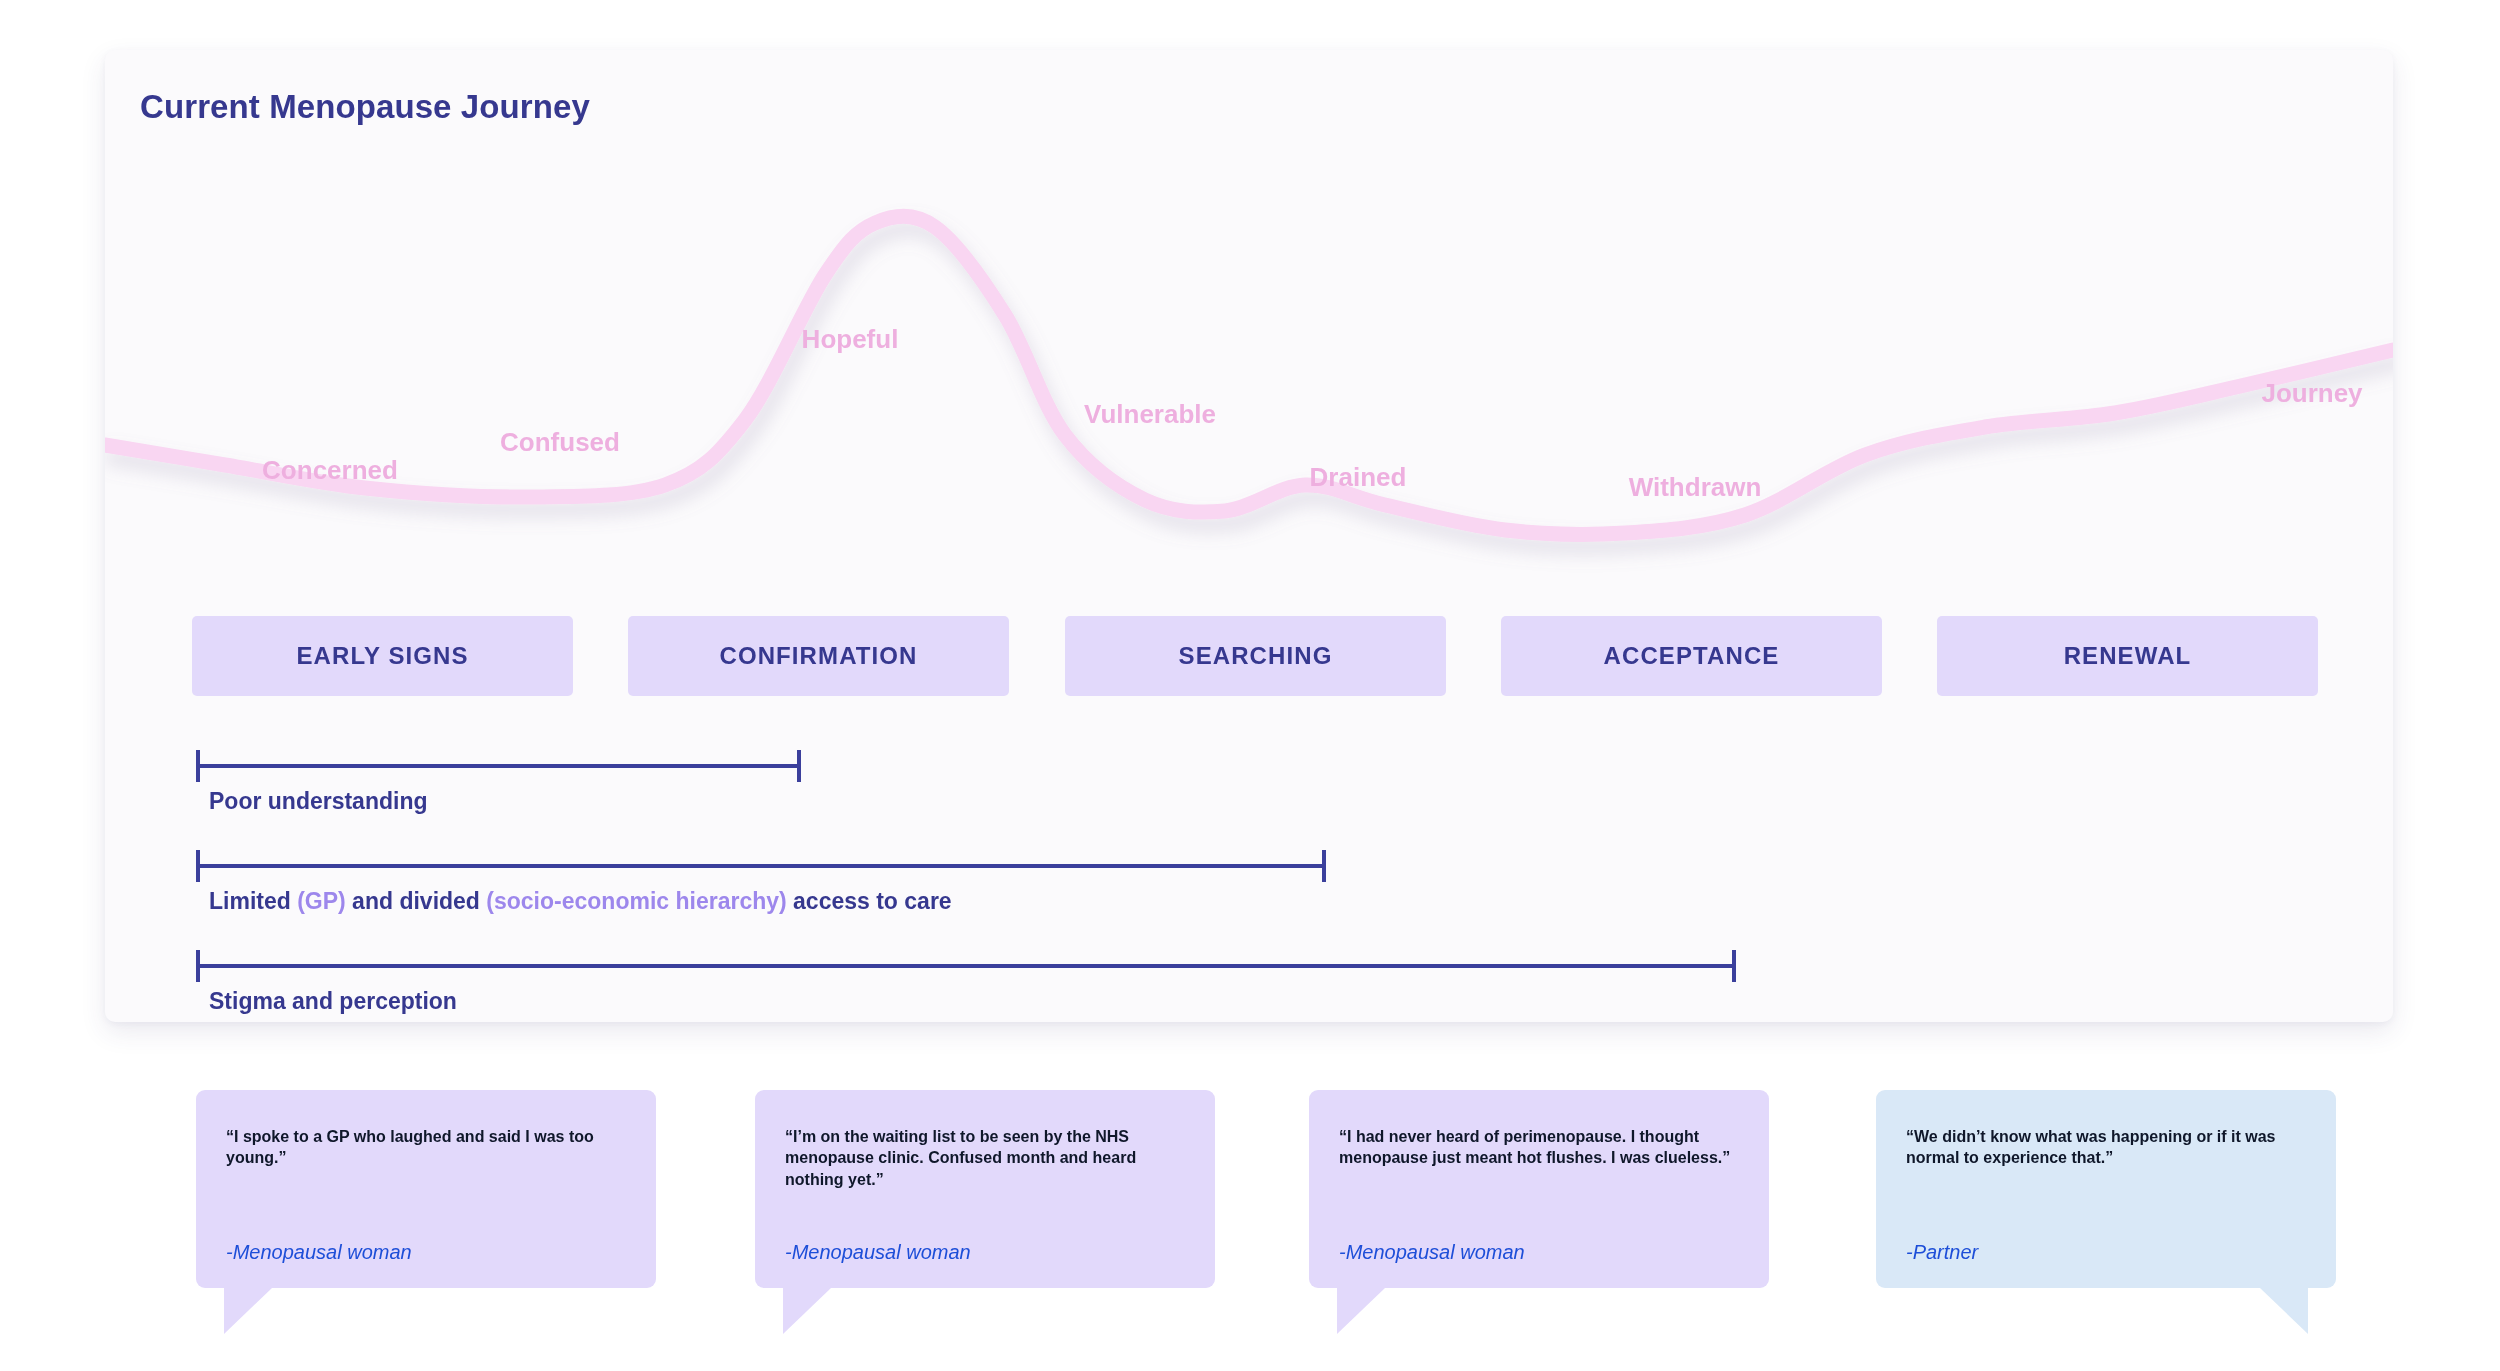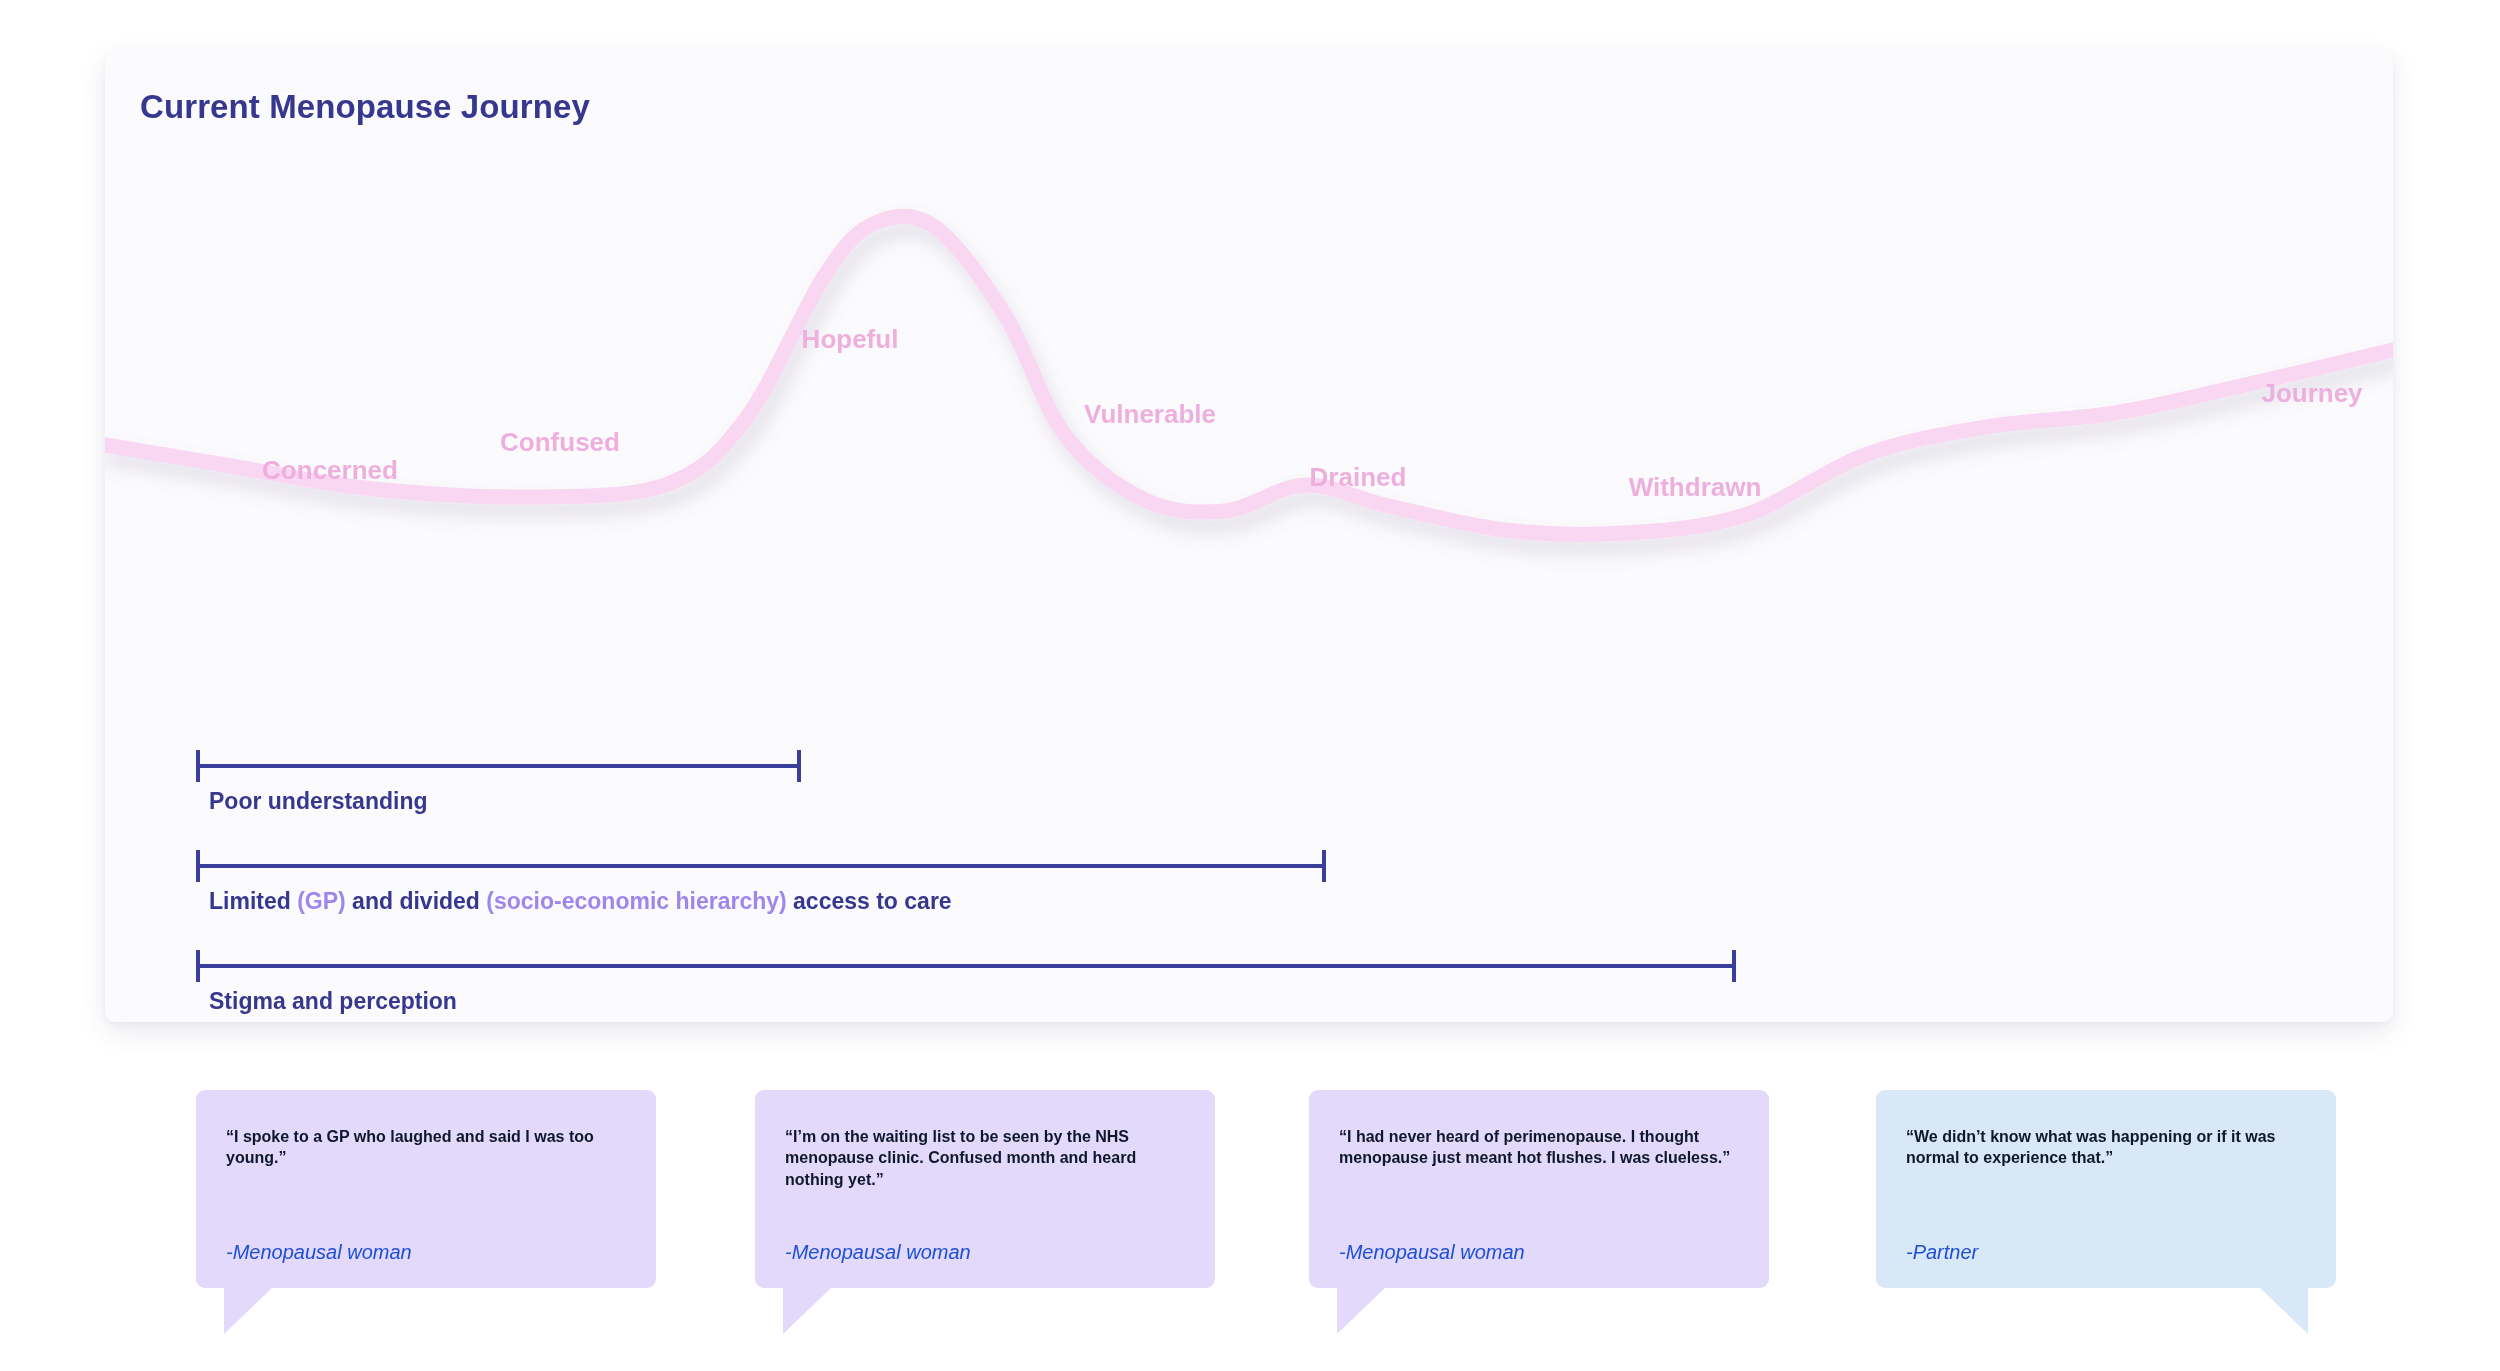--- a/index.html
+++ b/index.html
@@ -195,20 +195,37 @@
           <div class="emotion-label" style="left: 225px; top: 300px;">Concerned</div>
           <div class="emotion-label" style="left: 455px; top: 272px;">Confused</div>
           <div class="emotion-label" style="left: 745px; top: 143px; margin-top: 26px;">Hopeful</div>
           <div class="emotion-label" style="left: 1045px; top: 244px;">Vulnerable</div>
           <div class="emotion-label" style="left: 1253px; top: 307px;">Drained</div>
           <div class="emotion-label" style="left: 1590px; top: 317px;">Withdrawn</div>
           <div class="emotion-label" style="left: 2207px; top: 223px;">Journey</div>
         </div>
     </div>
 
+    <div id="phase-row">
+        <div class="phase-chip" style="left: 87px; width: 381px; background: rgb(226, 217, 251);">
+          <span class="phase-label">EARLY SIGNS</span>
+        </div>
+        <div class="phase-chip" style="left: 523px; width: 381px; background: rgb(226, 217, 251);">
+          <span class="phase-label">CONFIRMATION</span>
+        </div>
+        <div class="phase-chip" style="left: 960px; width: 381px; background: rgb(226, 217, 251);">
+          <span class="phase-label">SEARCHING</span>
+        </div>
+        <div class="phase-chip" style="left: 1396px; width: 381px; background: rgb(226, 217, 251);">
+          <span class="phase-label">ACCEPTANCE</span>
+        </div>
+        <div class="phase-chip" style="left: 1832px; width: 381px; background: rgb(226, 217, 251);">
+          <span class="phase-label">RENEWAL</span>
+        </div>
+      </div>
 
     <div id="spans">
         <div class="span-row" style="top: 100px;">
           <div class="span-bracket" style="left: 91px; width: 1130px;">
             <div class="span-line"></div>
             <div class="span-cap left"></div>
             <div class="span-cap right"></div>
           </div>
           <div class="span-text" style="left: 104px;"><span>Limited </span><span class="muted">(GP)</span><span> and divided </span><span class="muted">(socio-economic hierarchy)</span><span> access to care</span></div>
         </div>

